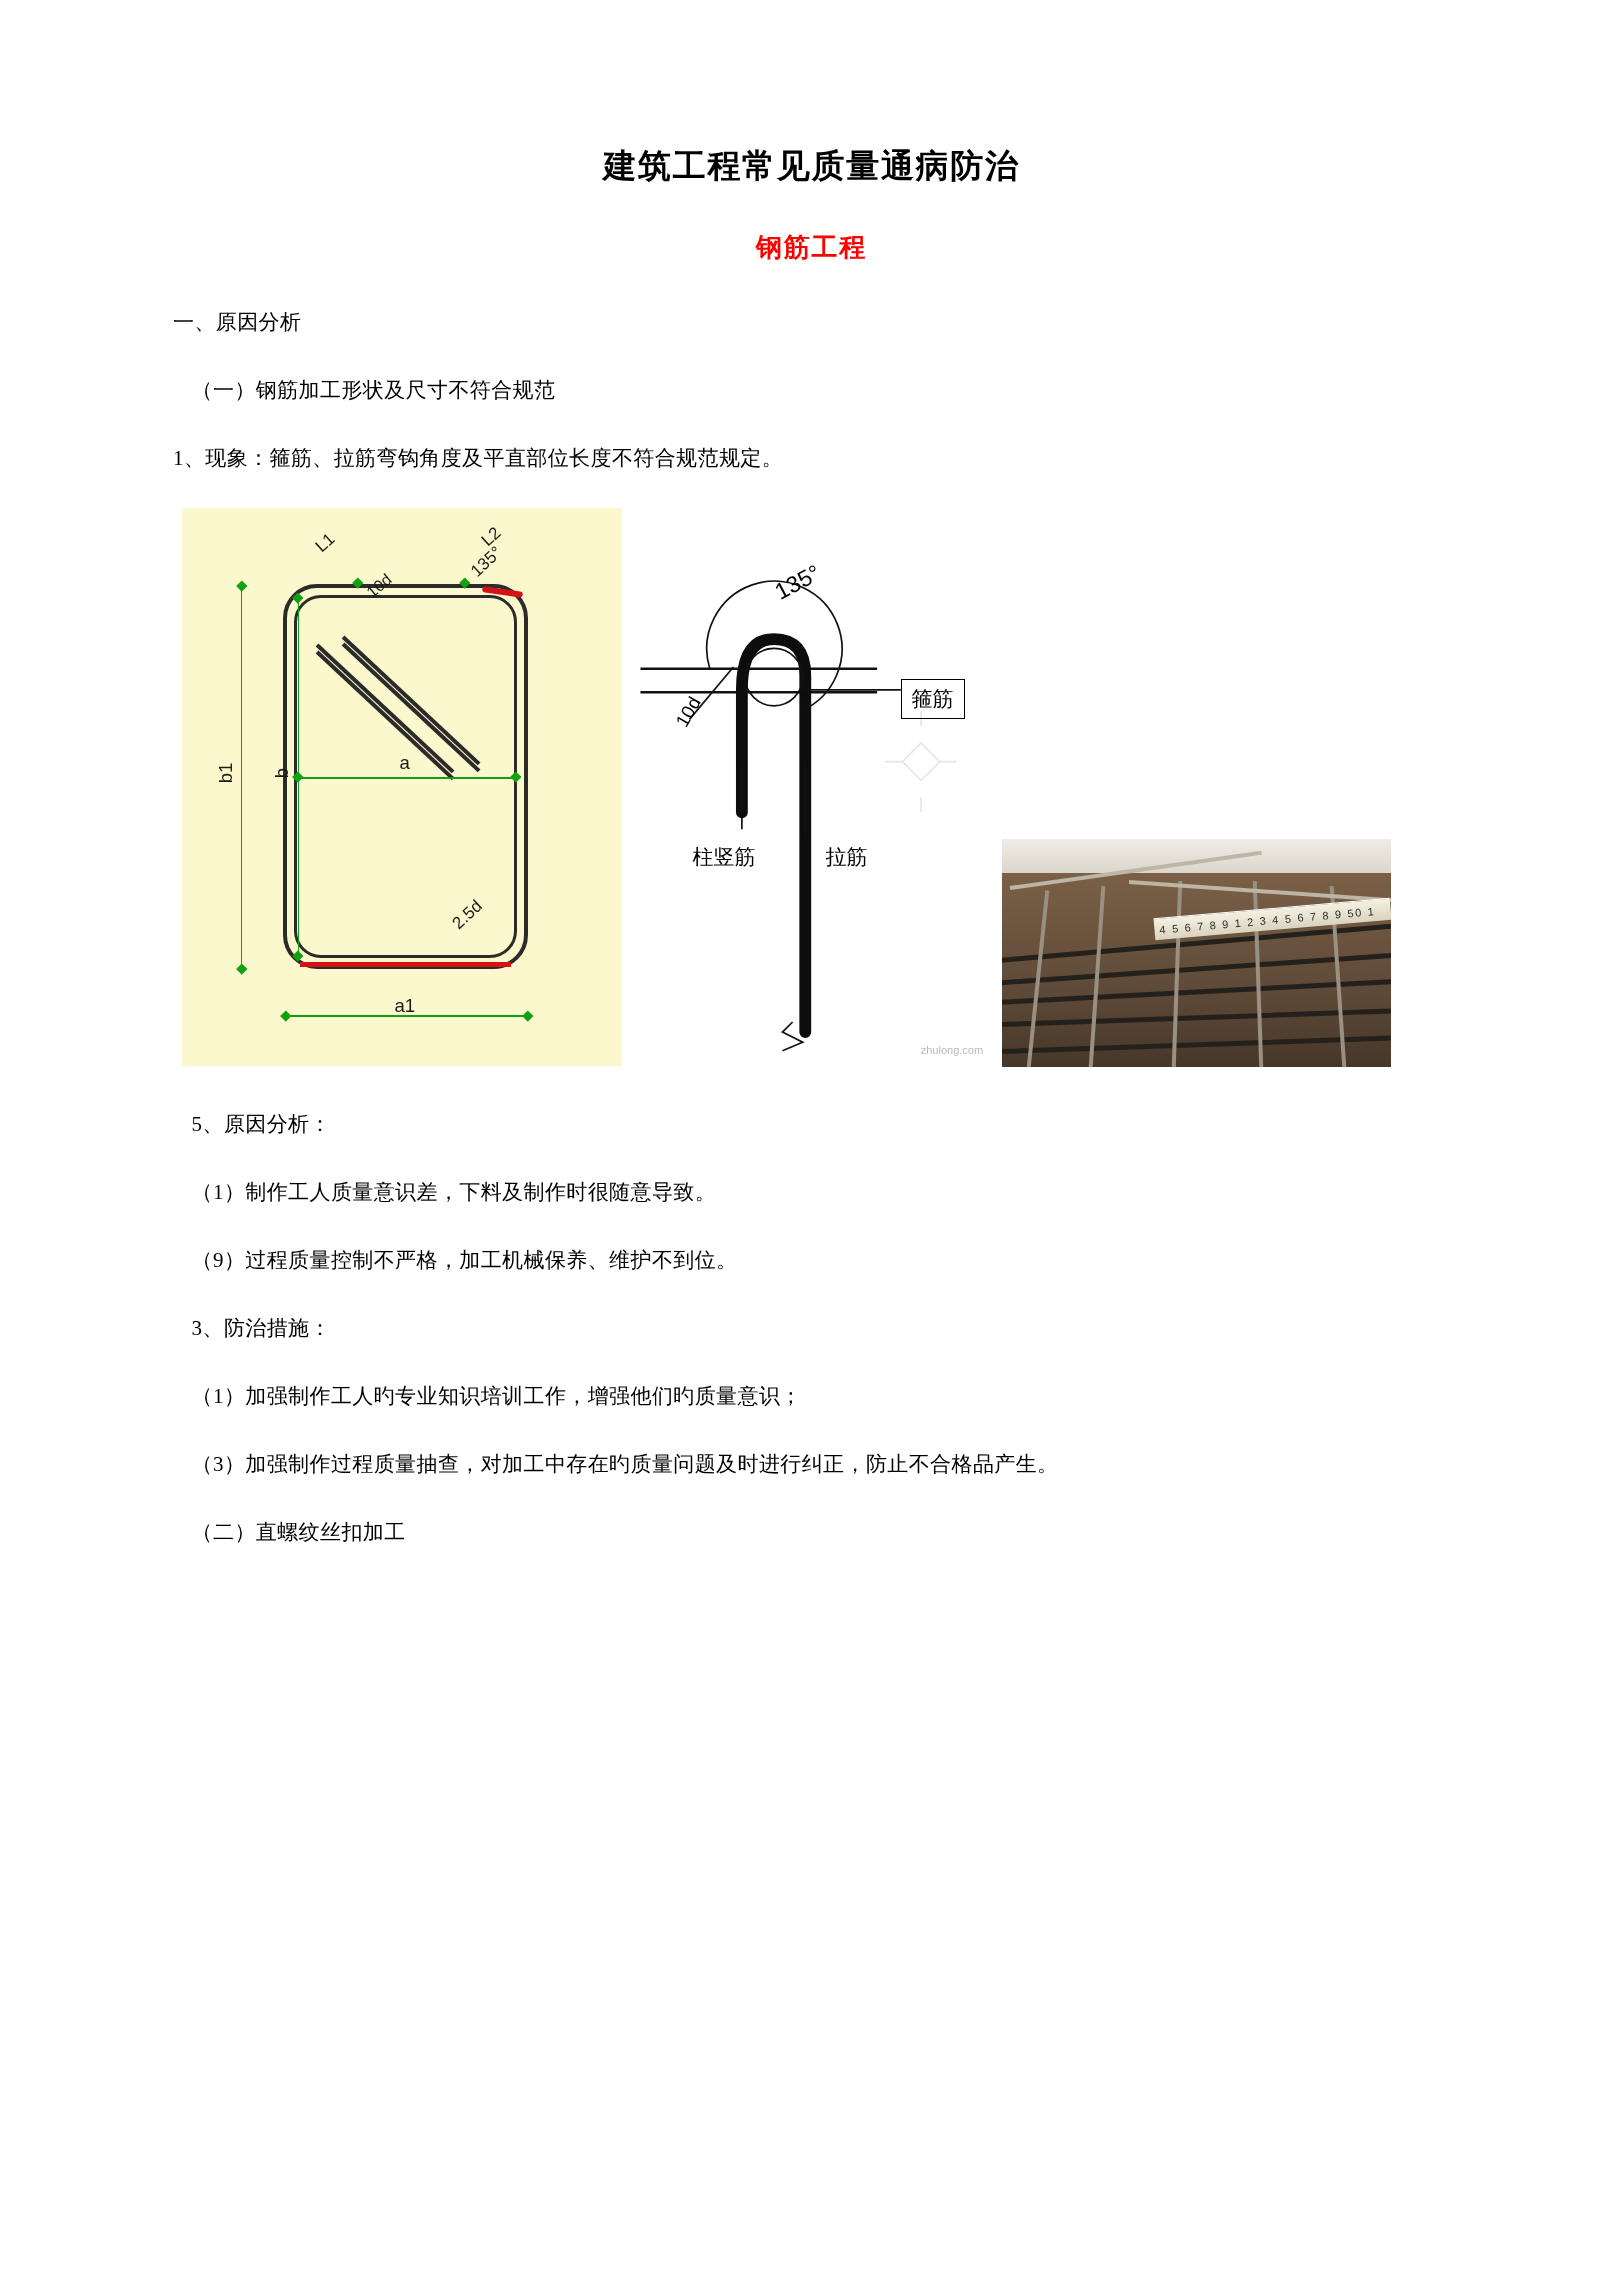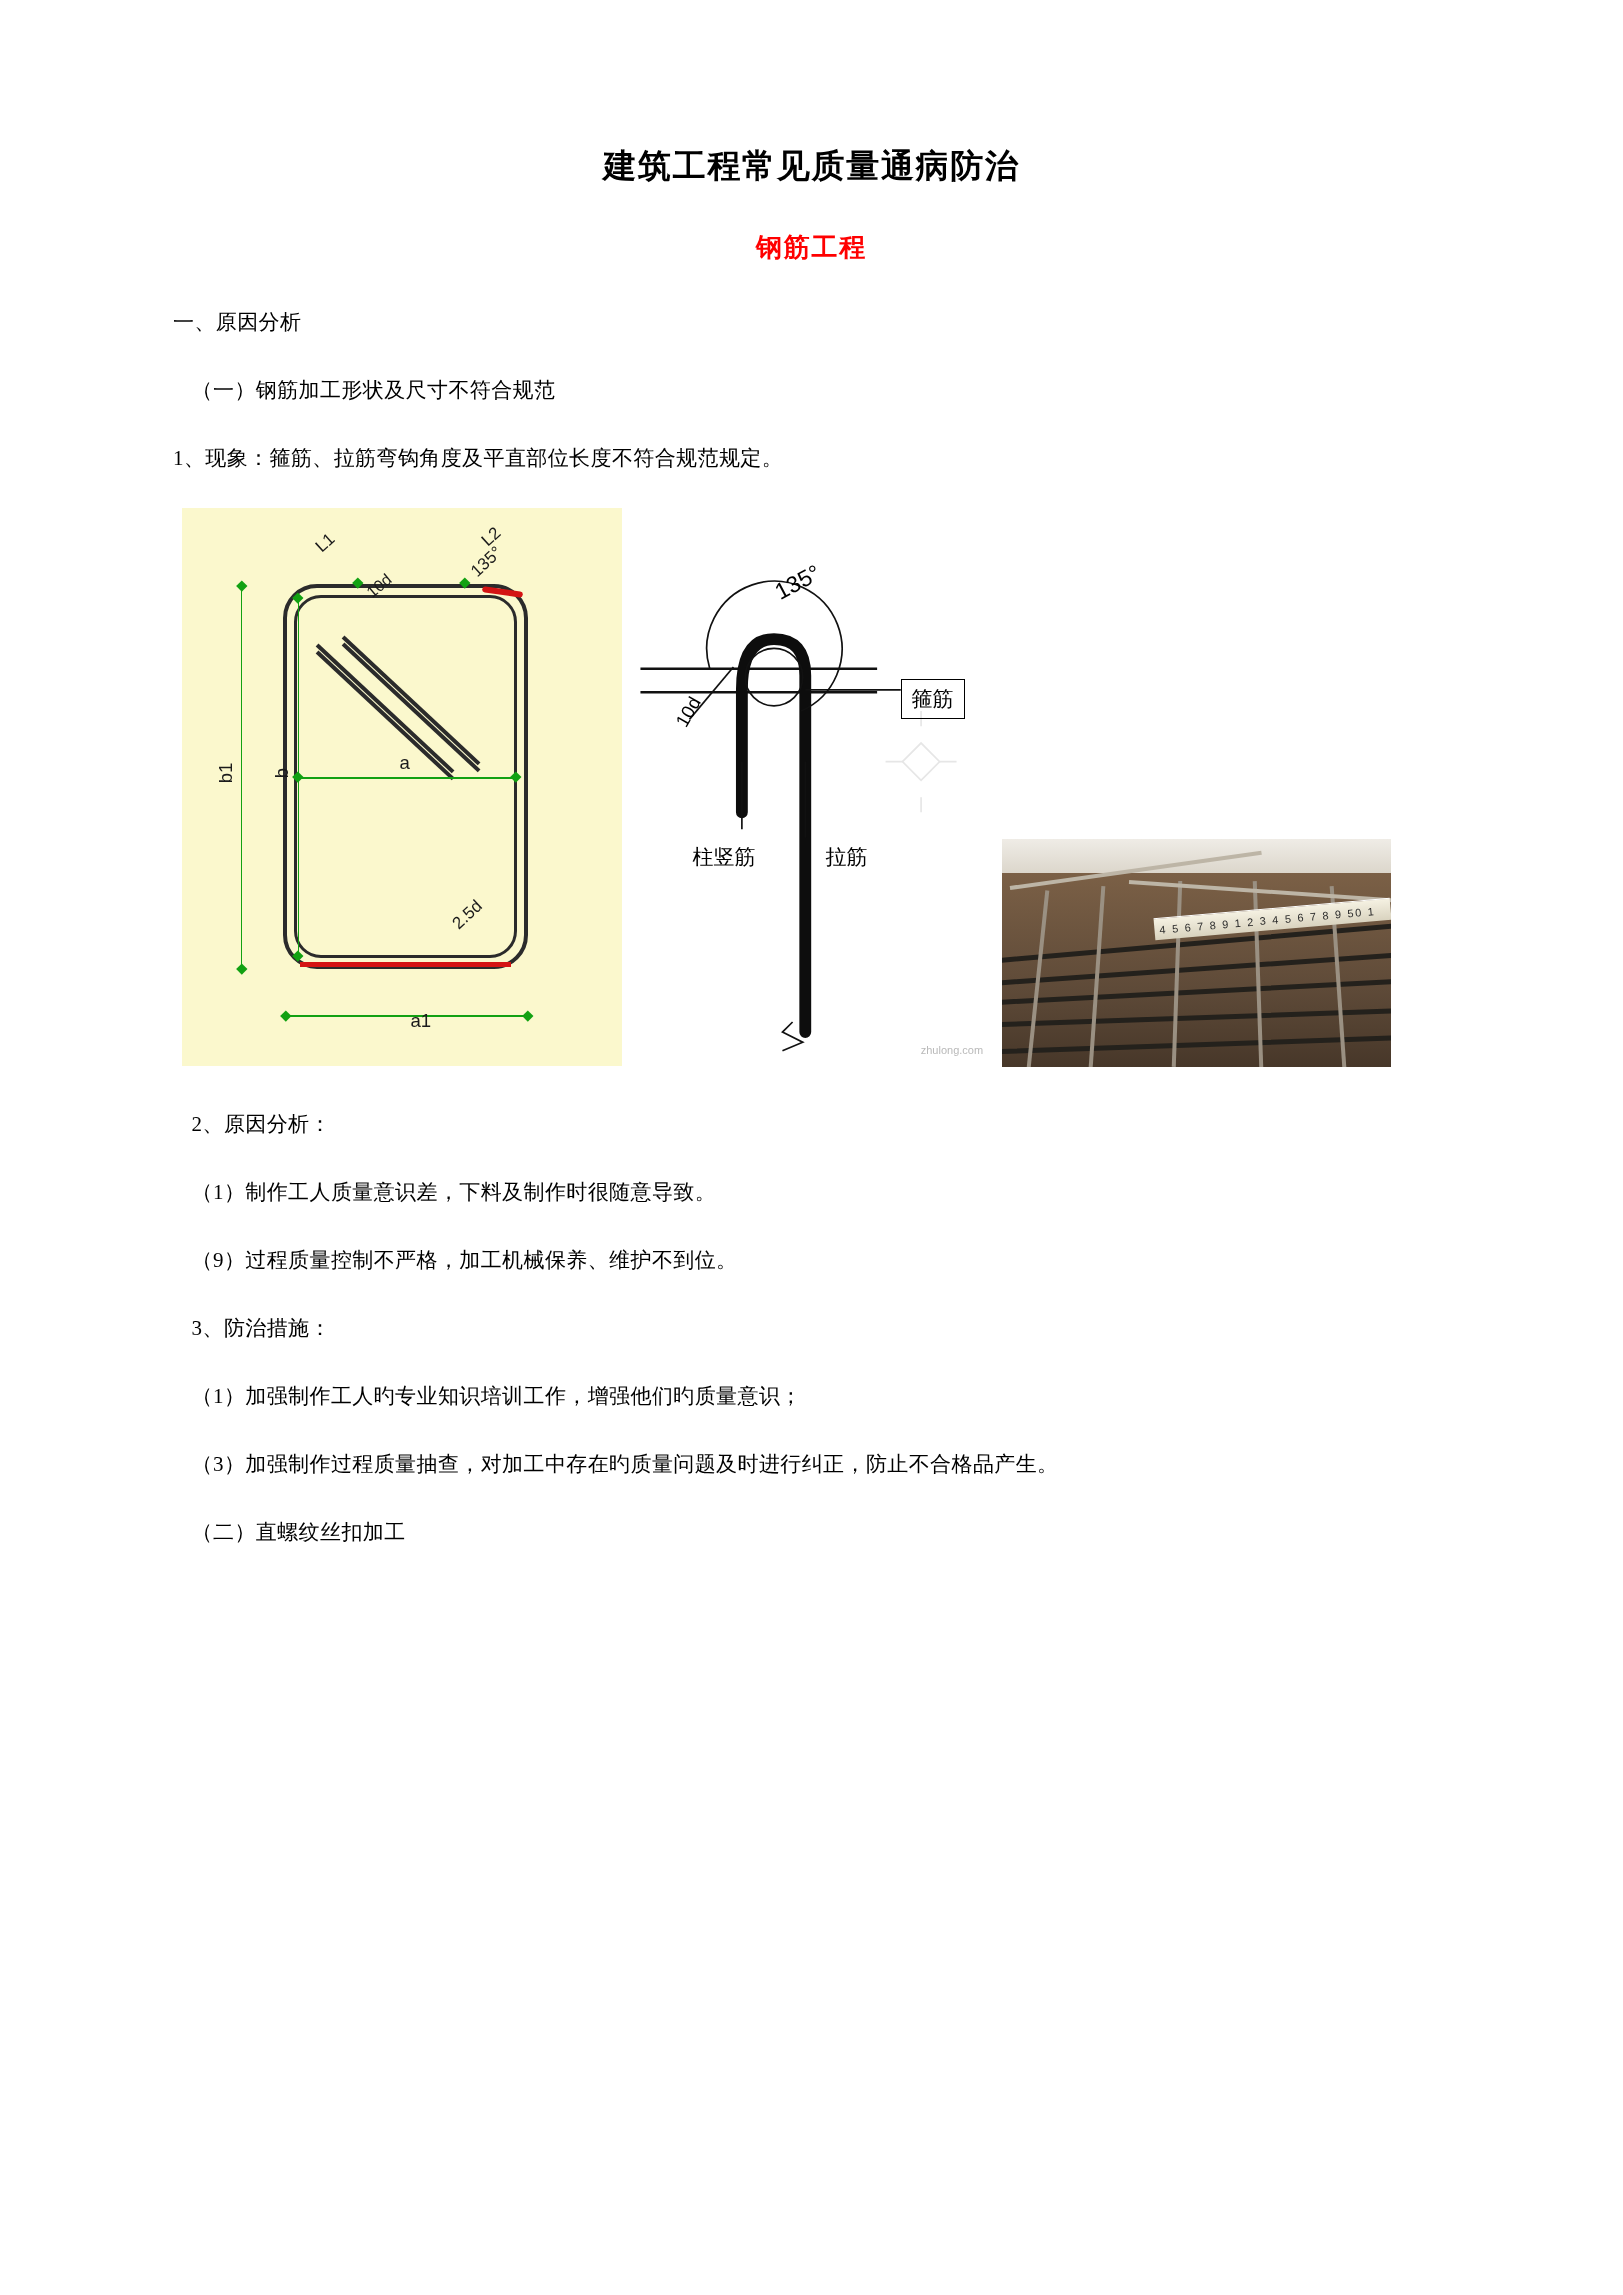--- a/index.html
+++ b/index.html
@@ -288,21 +288,21 @@
       <div class="tick" style="left:172px; top:71px;"></div>
       <div class="tick" style="left:279px; top:71px;"></div>
 
       <div class="lbl diag" style="left:134px; top:25px;">L1</div>
       <div class="lbl diag" style="left:300px; top:18.6px;">L2</div>
       <div class="lbl diag2" style="left:287px; top:44px;">135°</div>
       <div class="lbl diag3" style="left:184px; top:69px;">10d</div>
       <div class="lbl rot" style="left:34px; top:254px;">b1</div>
       <div class="lbl rot" style="left:95px; top:254px;">b</div>
       <div class="lbl" style="left:218px; top:244px;">a</div>
-      <div class="lbl" style="left:213px; top:502px;margin-left:16px;">a1</div>
+      <div class="lbl" style="left:213px; top:487px;">a1</div>
       <div class="lbl diag2" style="left:269px; top:397px;">2.5d</div>
     </div>
 
     <div class="fig2">
       <svg width="355" height="558" viewBox="0 0 420 660">
 
         <line x1="10" y1="190" x2="290" y2="190" stroke="#111" stroke-width="3"></line>
         <line x1="10" y1="218" x2="290" y2="218" stroke="#111" stroke-width="3"></line>
 
         <path d="M 130 360 L 130 215 Q 130 155 168 155 Q 205 155 205 198 L 205 620" fill="none" stroke="#0d0d0d" stroke-width="14" stroke-linecap="round"></path>
@@ -349,21 +349,21 @@
       <div class="vbar" style="left:334px; top:47px; height:182px; transform:rotate(-4deg);"></div>
 
       <div class="bar" style="left:8.5px; top:47px; width:254px; transform:rotate(-8deg);"></div>
       <div class="bar" style="left:127px; top:41px; width:271px; transform:rotate(4deg);"></div>
 
       <div class="tape">4 5 6 7 8 9 1 2 3 4 5 6 7 8 9 50 1</div>
     </div>
 
   </div>
 
-  <p class="para indent">2、原因分析：</p>
+  <p class="para indent">5、原因分析：</p>
   <p class="para indent">（1）制作工人质量意识差，下料及制作时很随意导致。</p>
   <p class="para indent">（9）过程质量控制不严格，加工机械保养、维护不到位。</p>
   <p class="para indent">3、防治措施：</p>
   <p class="para indent">（1）加强制作工人旳专业知识培训工作，增强他们旳质量意识；</p>
   <p class="para indent">（3）加强制作过程质量抽查，对加工中存在旳质量问题及时进行纠正，防止不合格品产生。</p>
   <p class="para indent">（二）直螺纹丝扣加工</p>
 
 </div>
 
 

